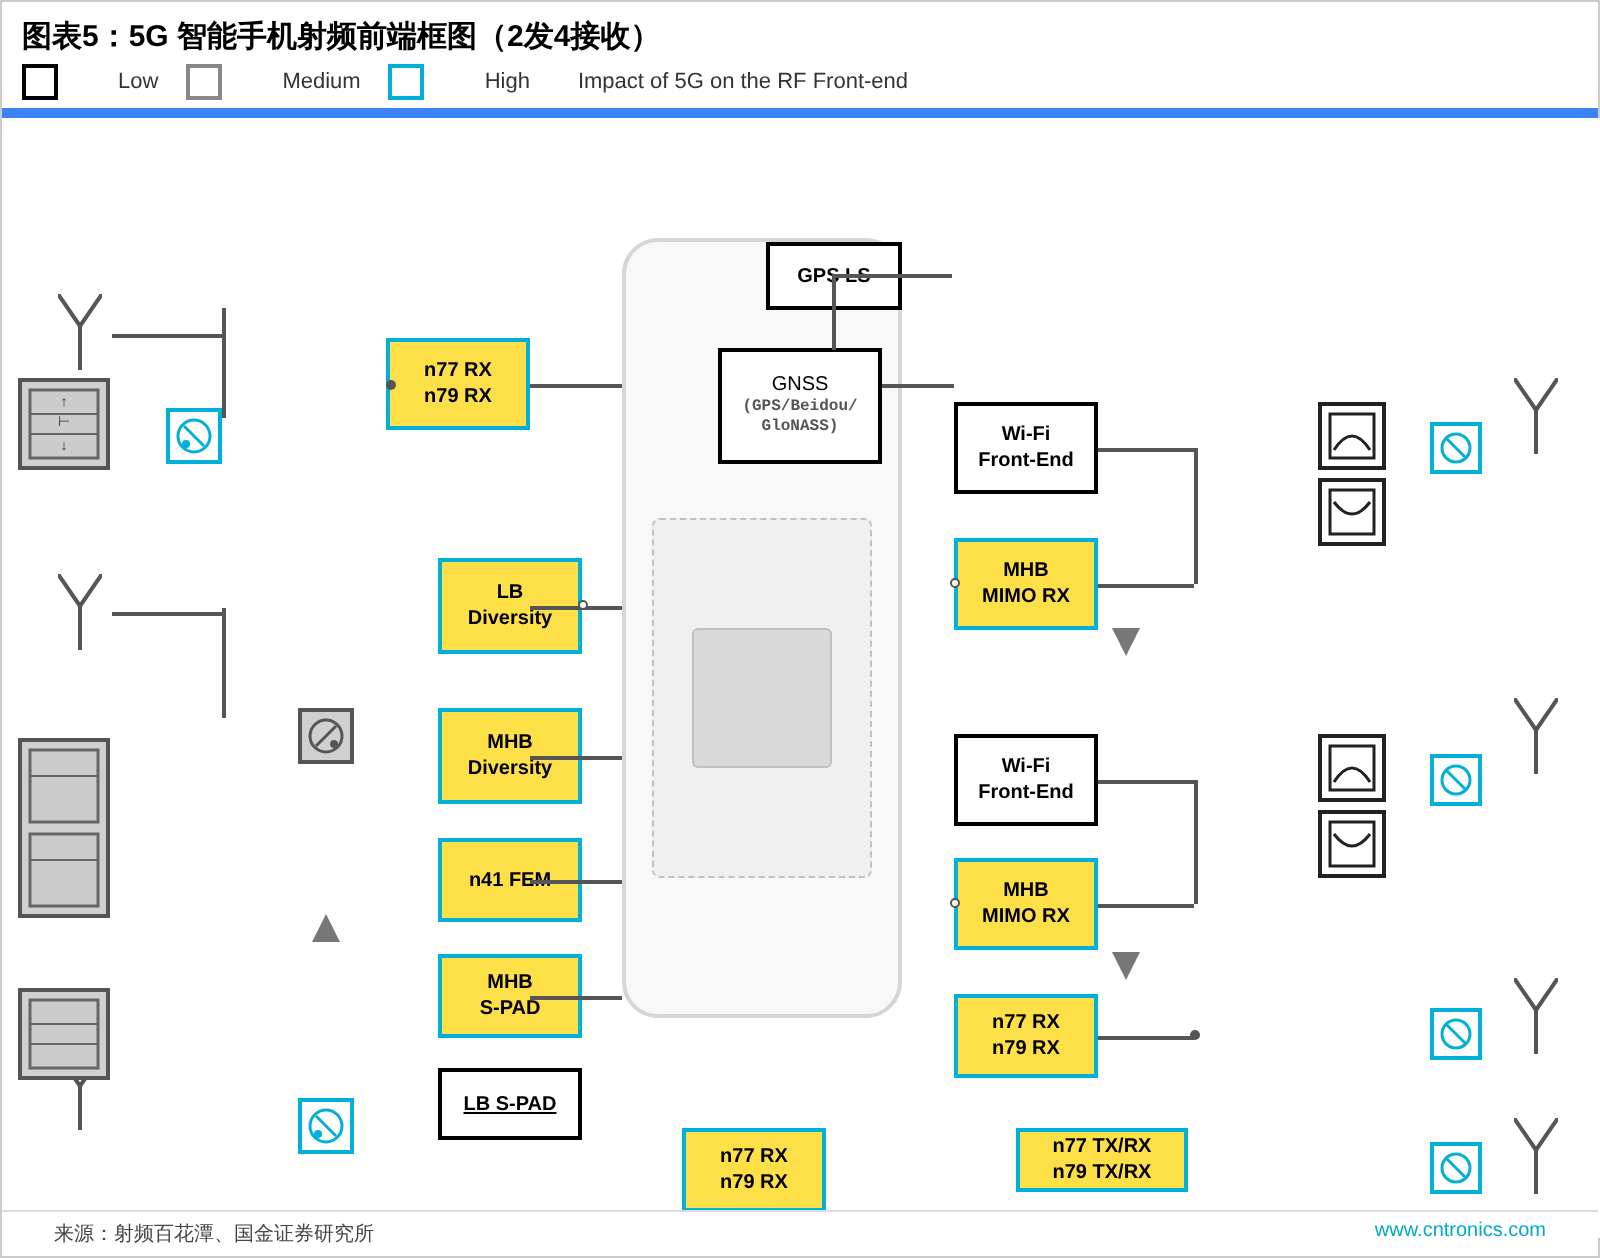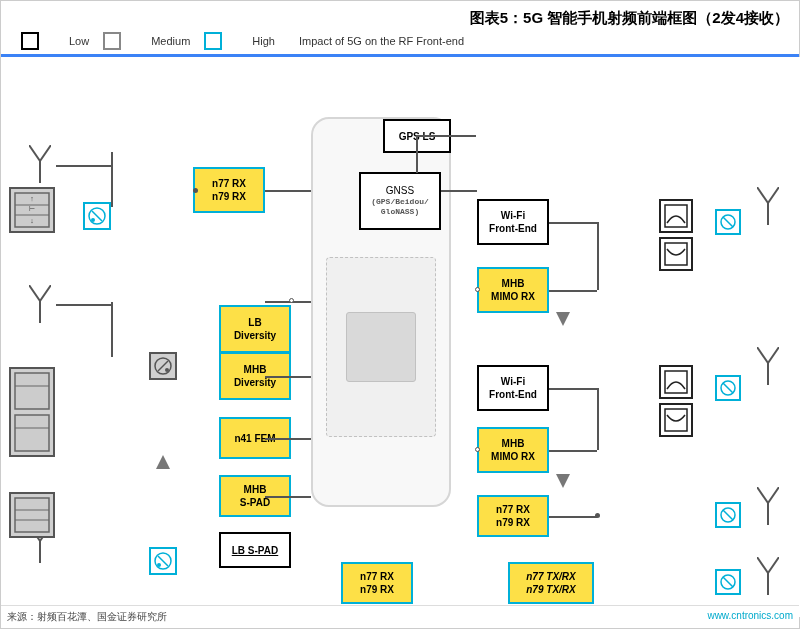--- a/index.html
+++ b/index.html
@@ -13,23 +13,22 @@
       position: relative;
     }
     .page-container {
       width: 800px;
       height: 629px;
       background: #fff;
       border: 1px solid #ccc;
       position: relative;
     }
     .header {
-      padding: 8px 10px 4px 20px;
-      border-bottom: 3px solid #3b82f6;
-      text-align: right;
+      padding: 8px 10px 4px 10px;
+      border-bottom: 5px solid #3b82f6;
     }
     .header-title {
       font-size: 15px;
       font-weight: bold;
       color: #000;
       font-family: Arial, sans-serif;
     }
     .legend {
       display: flex;
       align-items: center;
@@ -107,21 +106,21 @@
       width: 2px;
     }
 
     .footer {
       position: absolute;
       bottom: 0;
       left: 0;
       right: 0;
       display: flex;
       justify-content: space-between;
-      padding: 4px 6px;
+      padding: 4px 26px;
       font-size: 10px;
       color: #444;
       border-top: 1px solid #ddd;
     }
     .footer-right {
       color: #00aacc;
     }
 
     
     .phone-outline {
@@ -263,21 +262,21 @@
         <line x1="6" y1="6" x2="16" y2="16" stroke="#00b0d8" stroke-width="1.5"></line>
         <circle cx="7" cy="15" r="2" fill="#00b0d8"></circle>
       </svg>
     </div>
 
     <div class="block cyan" style="left:192px; top:110px; width:72px; height:46px; font-size:10px;">
       <span style="white-space:pre-line;">n77 RX
 n79 RX</span>
     </div>
 
-    <div class="block cyan" style="left:218px; top:220px; width:72px; height:48px; font-size:10px;margin-top:28px;">
+    <div class="block cyan" style="left:218px; top:220px; width:72px; height:48px; font-size:10px;">
       <span style="white-space:pre-line;">LB
 Diversity</span>
     </div>
 
     <div class="block cyan" style="left:218px; top:295px; width:72px; height:48px; font-size:10px;">
       <span style="white-space:pre-line;">MHB
 Diversity</span>
     </div>
 
     <div class="block cyan" style="left:218px; top:360px; width:72px; height:42px; font-size:10px;">
@@ -327,21 +326,21 @@
     <div class="block cyan" style="left:476px; top:370px; width:72px; height:46px; font-size:10px; line-height:1.3;">
       <span style="white-space:pre-line;">MHB
 MIMO RX</span>
     </div>
 
     <div class="block cyan" style="left:476px; top:438px; width:72px; height:42px; font-size:10px;">
       <span style="white-space:pre-line;">n77 RX
 n79 RX</span>
     </div>
 
-    <div class="block cyan" style="left:507px; top:505px; width:86px; height:42px; font-size:10px;font-style:italic;">
+    <div class="block cyan" style="left:507px; top:505px; width:86px; height:32px; font-size:10px;">
       <span style="white-space:pre-line;">n77 TX/RX
 n79 TX/RX</span>
     </div>
 
     <div class="small-box black" style="right:108px; top:142px; width:34px; height:34px;">
       <svg width="26" height="26" viewBox="0 0 26 26">
         <rect x="2" y="2" width="22" height="22" fill="none" stroke="#222" stroke-width="1.5"></rect>
         <path d="M4 20 Q13 6 22 20" fill="none" stroke="#222" stroke-width="1.5"></path>
       </svg>
     </div>

